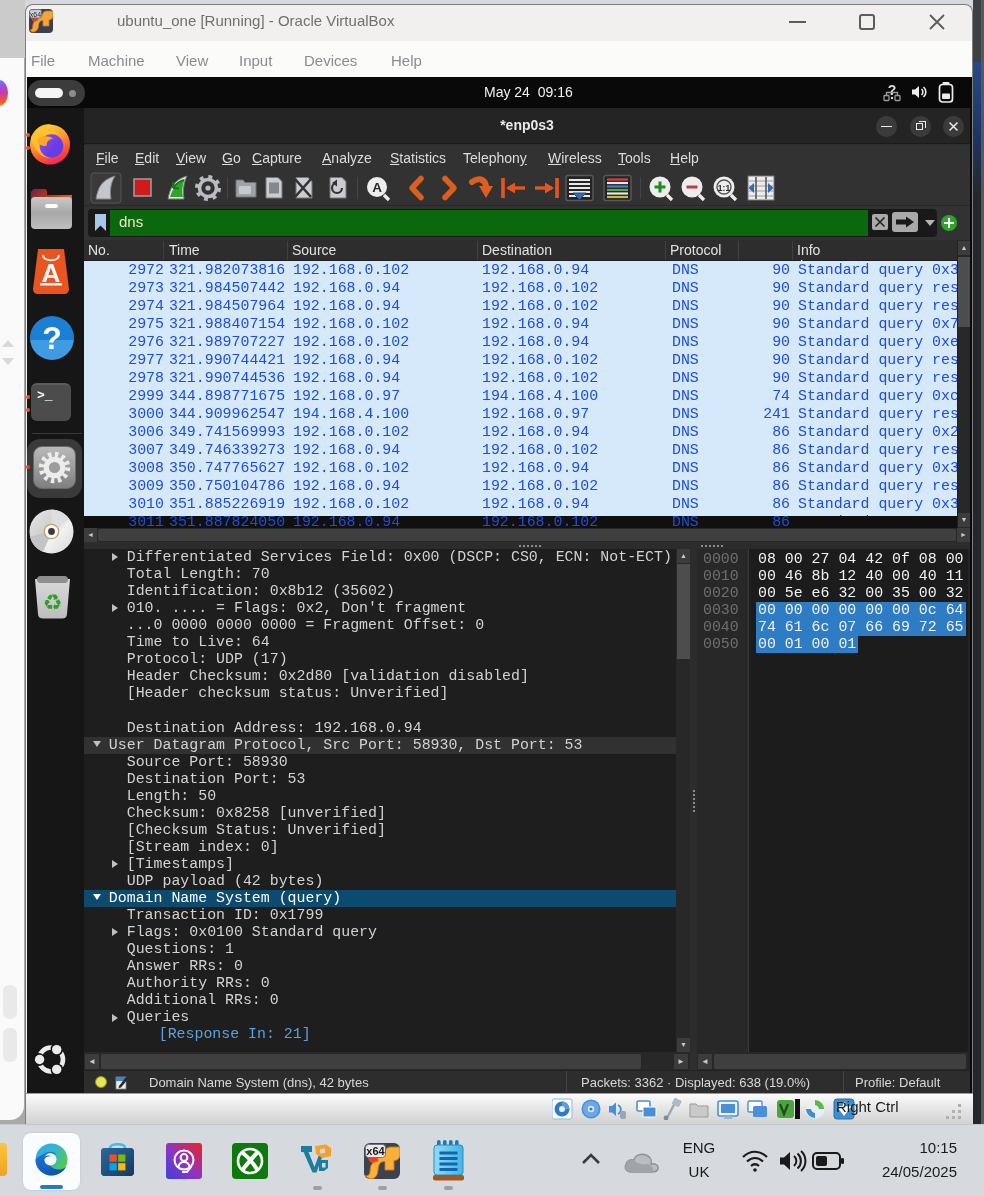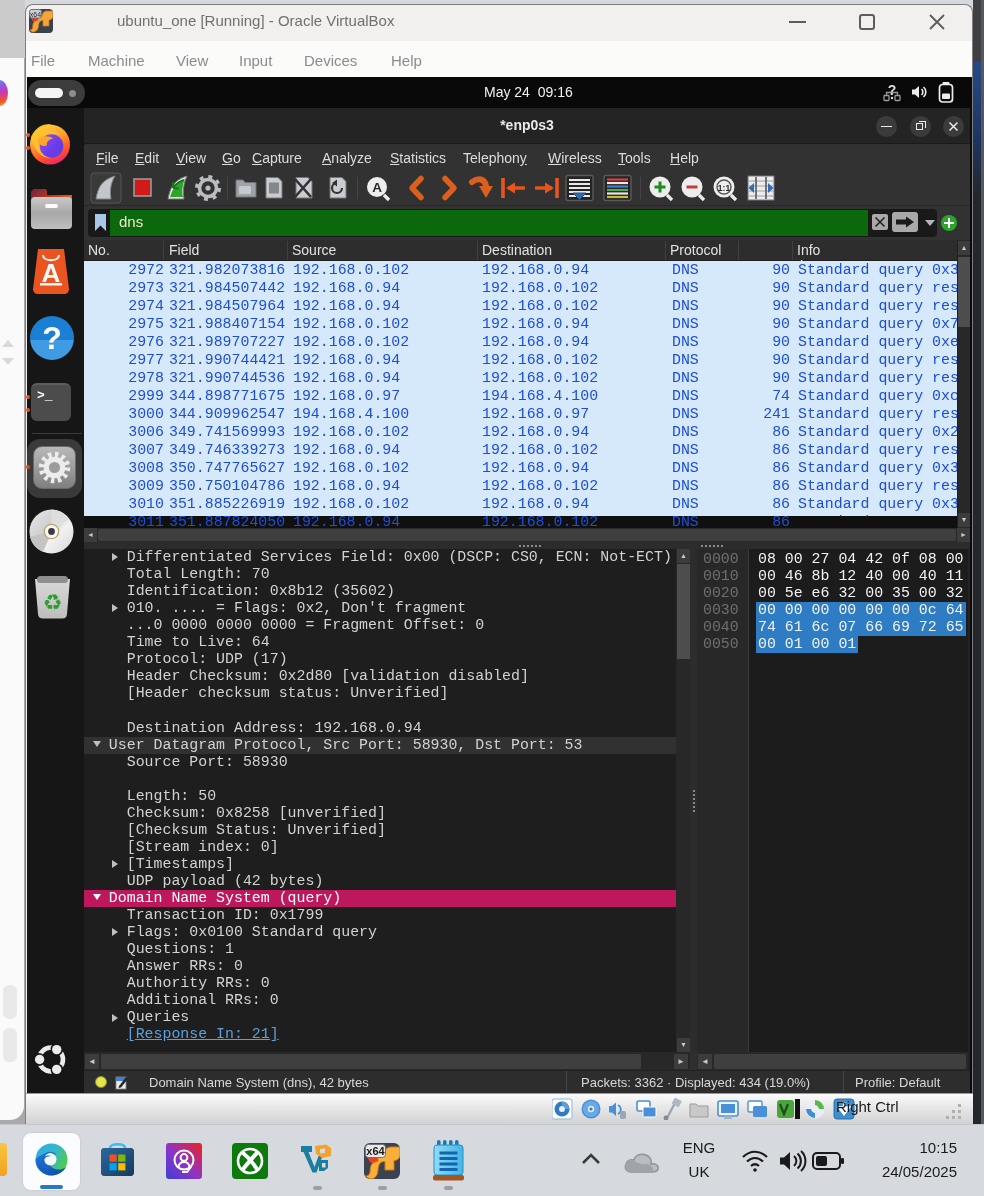--- a/index.html
+++ b/index.html
@@ -332,21 +332,21 @@
     <path d="M1 3.5 L11 3.5 L11 0.5 L19 6 L11 11.5 L11 8.5 L1 8.5 Z" fill="#1a1a1a"></path>
   </svg>
 <div class="abs" style="left:925px;top:220px;width:0;height:0;border-left:5px solid transparent;border-right:5px solid transparent;border-top:6px solid #b5b5b5;"></div>
 <div class="abs" style="left:941px;top:215px;width:16px;height:16px;border-radius:50%;background:#2da52d;"></div>
 <div class="abs" style="left:944.2px;top:222px;width:9.6px;height:2px;background:#fff;"></div>
 <div class="abs" style="left:948px;top:218.2px;width:2px;height:9.6px;background:#fff;"></div>
 
 <div class="abs" style="left:84px;top:240px;width:873px;height:21px;background:#2d2d2d;border-bottom:1px solid #1f1f1f;"></div>
 <div class="abs" style="left:84px;top:240px;width:873px;height:21px;font-size:14px;color:#e2e2e2;padding-left:31px;">
   <span class="abs" style="left:4px;top:2px;">No.</span>
-  <span class="abs" style="left:85px;top:2px;">Field</span>
+  <span class="abs" style="left:85px;top:2px;">Time</span>
   <span class="abs" style="left:208px;top:2px;">Source</span>
   <span class="abs" style="left:398px;top:2px;">Destination</span>
   <span class="abs" style="left:586px;top:2px;">Protocol</span>
   <span class="abs" style="left:681px;top:2px;margin-top:16px;">Length</span>
   <span class="abs" style="left:713px;top:2px;">Info</span>
   <span class="abs" style="left:79px;top:1px;width:1px;height:19px;background:#404040;"></span>
   <span class="abs" style="left:203px;top:1px;width:1px;height:19px;background:#404040;"></span>
   <span class="abs" style="left:393px;top:1px;width:1px;height:19px;background:#404040;"></span>
   <span class="abs" style="left:581px;top:1px;width:1px;height:19px;background:#404040;"></span>
   <span class="abs" style="left:654px;top:1px;width:1px;height:19px;background:#404040;"></span>
@@ -490,35 +490,36 @@
   <div class="dl" style="top:34.1px;">    Identification: 0x8b12 (35602)</div>
   <div class="dl" style="top:51.15px;">    010. .... = Flags: 0x2, Don't fragment</div>
   <div class="dl" style="top:68.2px;">    ...0 0000 0000 0000 = Fragment Offset: 0</div>
   <div class="dl" style="top:85.25px;">    Time to Live: 64</div>
   <div class="dl" style="top:102.3px;">    Protocol: UDP (17)</div>
   <div class="dl" style="top:119.35px;">    Header Checksum: 0x2d80 [validation disabled]</div>
   <div class="dl" style="top:136.4px;">    [Header checksum status: Unverified]</div>
   <div class="dl" style="top:170.5px;">    Destination Address: 192.168.0.94</div>
   <div class="dl" style="top:187.55px;background:#313131;">  User Datagram Protocol, Src Port: 58930, Dst Port: 53</div>
   <div class="dl" style="top:204.6px;font-family:Liberation Mono, monospace;">    Source Port: 58930</div>
+  <div class="dl" style="top:221.65px;">    Destination Port: 53</div>
   <div class="dl" style="top:238.7px;">    Length: 50</div>
   <div class="dl" style="top:255.75px;">    Checksum: 0x8258 [unverified]</div>
   <div class="dl" style="top:272.8px;">    [Checksum Status: Unverified]</div>
   <div class="dl" style="top:289.85px;">    [Stream index: 0]</div>
   <div class="dl" style="top:306.9px;">    [Timestamps]</div>
   <div class="dl" style="top:323.95px;">    UDP payload (42 bytes)</div>
-  <div class="dl" style="top:341px;background:#be185d;color:#fdfdfd;">  Domain Name System (query)</div>
+  <div class="dl" style="top:341px;background:#0c4a6e;color:#fdfdfd;">  Domain Name System (query)</div>
   <div class="dl" style="top:358.05px;">    Transaction ID: 0x1799</div>
   <div class="dl" style="top:375.1px;">    Flags: 0x0100 Standard query</div>
   <div class="dl" style="top:392.15px;">    Questions: 1</div>
   <div class="dl" style="top:409.2px;">    Answer RRs: 0</div>
   <div class="dl" style="top:426.25px;">    Authority RRs: 0</div>
   <div class="dl" style="top:443.3px;">    Additional RRs: 0</div>
   <div class="dl" style="top:460.35px;">    Queries</div>
-  <div class="dl" style="top:477.4px;color:#5aa0dc;">    <span style="text-decoration:underline;">[Response In: 21]</span></div>
+  <div class="dl" style="top:477.4px;color:#5aa0dc;">    <span style="margin-left:32px;">[Response In: 21]</span></div>
 
   <div class="tri trR" style="left:28px;top:4.2px;"></div>
   <div class="tri trR" style="left:28px;top:55.4px;"></div>
   <div class="tri trD" style="left:9px;top:192.2px;"></div>
   <div class="tri trR" style="left:28px;top:311.1px;"></div>
   <div class="tri trD" style="left:9px;top:345.2px;border-top-color:#fdfdfd;"></div>
   <div class="tri trR" style="left:28px;top:379.3px;"></div>
   <div class="tri trR" style="left:28px;top:464.6px;"></div>
 </div>
 
@@ -562,21 +563,21 @@
 <div class="abs" style="left:968px;top:549px;width:2px;height:521px;background:#242424;"></div>
 
 <div class="abs" style="left:84px;top:1070px;width:886px;height:23px;background:#2d2d2d;border-top:1px solid #222;"></div>
 <div class="abs" style="left:95px;top:1076px;width:12px;height:12px;border-radius:50%;background:#e6e64a;border:1px solid #8a8a3a;"></div>
 <svg class="abs" style="left:115px;top:1075px;" width="14" height="15" viewBox="0 0 14 15">
   <rect x="1" y="2" width="10" height="12" fill="#ececec" stroke="#888" stroke-width="0.8"></rect>
   <rect x="1" y="2" width="10" height="4" fill="#3f7fd4"></rect>
   <path d="M4 11 L11 2 L13 4 L6 12.5 L3.5 13 Z" fill="#2a2a2a"></path>
 </svg>
 <div class="abs" style="left:149px;top:1075px;font-size:13px;color:#d8d8d8;">Domain Name System (dns), 42 bytes</div>
-<div class="abs" style="left:581px;top:1075px;font-size:13px;color:#d8d8d8;">Packets: 3362 · Displayed: 434 (19.0%)</div>
+<div class="abs" style="left:581px;top:1075px;font-size:13px;color:#d8d8d8;">Packets: 3362 · Displayed: 638 (19.0%)</div>
 <div class="abs" style="left:843px;top:1071px;width:1px;height:21px;background:#444;"></div>
 <div class="abs" style="left:855px;top:1075px;font-size:13px;color:#d8d8d8;">Profile: Default</div>
 <div class="abs" style="left:566px;top:1071px;width:1px;height:21px;background:#444;"></div>
 
 <div class="abs" style="left:26px;top:1093px;width:947px;height:31px;background:linear-gradient(180deg,#fbfbfb,#e9e9e9 40%,#d2d2d2);border-top:1px solid #9a9a9a;"></div>
 <svg class="abs" style="left:552px;top:1098px;" width="420" height="22" viewBox="0 0 420 22">
 
   <rect x="0" y="1" width="20" height="20" rx="2" fill="#fdfdfd" stroke="#8fb7dd" stroke-width="1"></rect>
   <circle cx="10" cy="11" r="7.5" fill="#2f7bc8"></circle>
     <circle cx="10" cy="11" r="3" fill="#eaf2fb"></circle>

